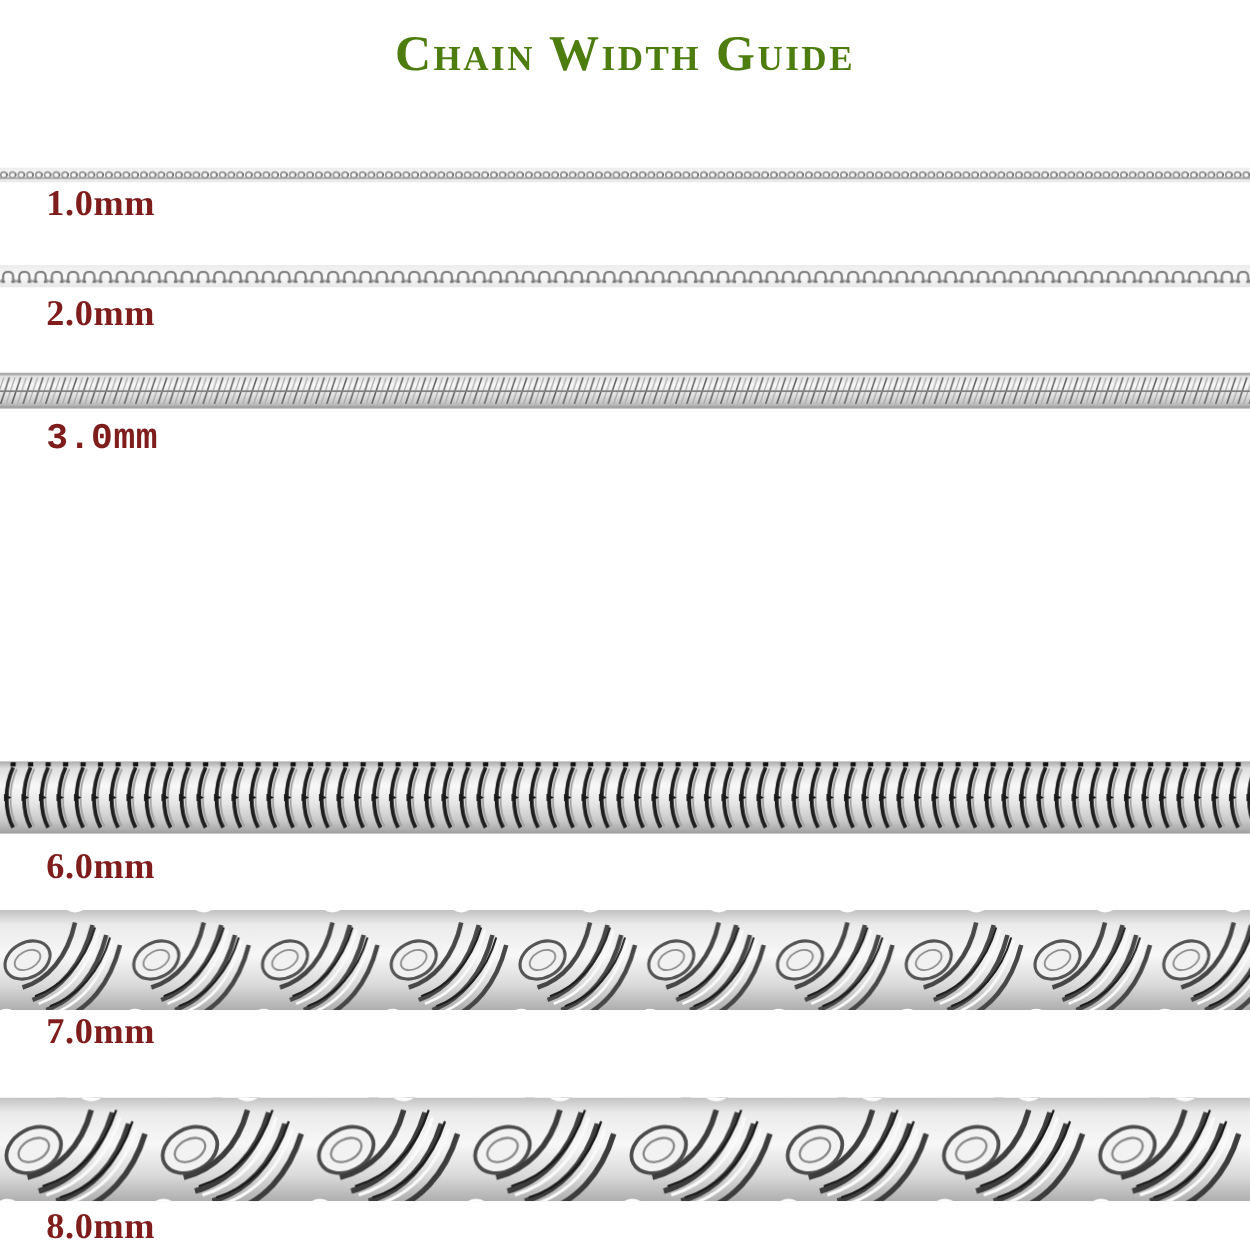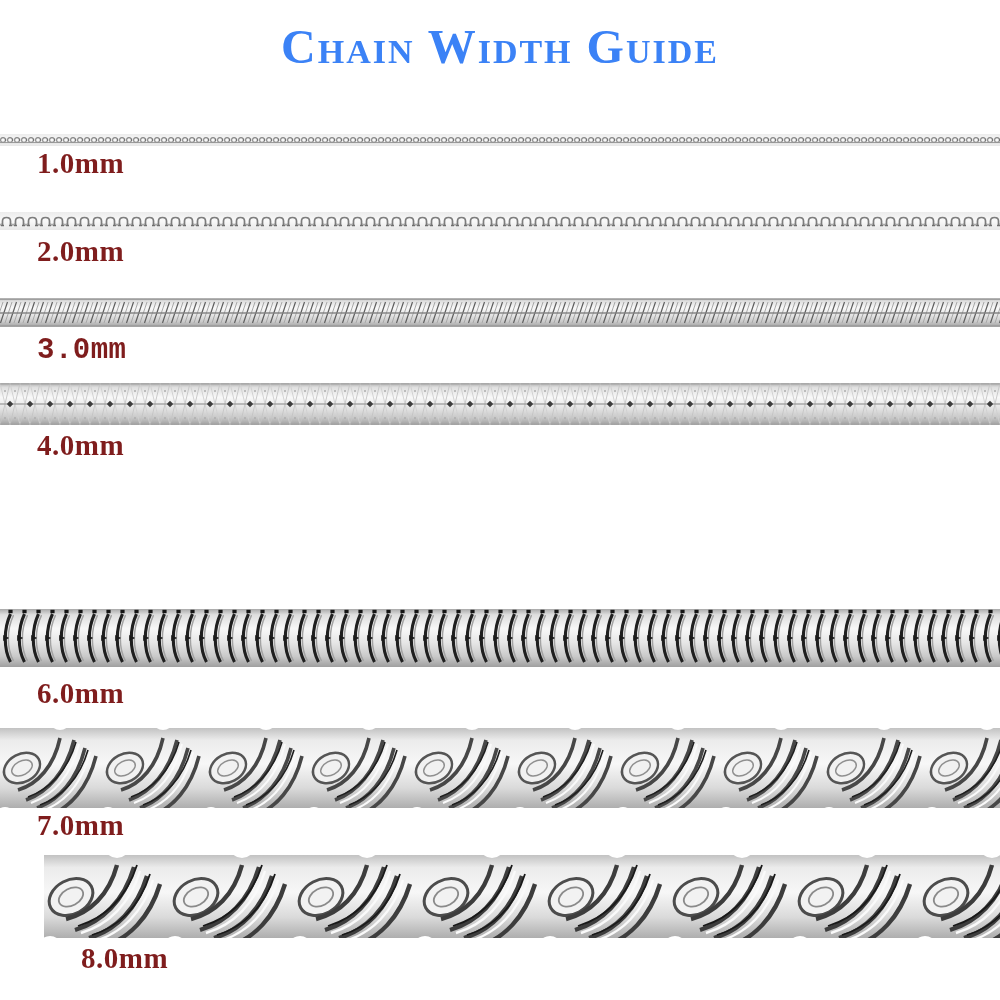--- a/index.html
+++ b/index.html
@@ -3,44 +3,44 @@
 <meta charset="utf-8">
 <style>
   * { margin:0; padding:0; box-sizing:border-box; }
   html,body { background:#ffffff; }
   body { width:1000px; height:1000px; font-family:"Liberation Serif", serif; }
   .page { position:relative; width:1000px; height:1000px; background:#ffffff; overflow:hidden; }
 
   .title {
     position:absolute; top:19px; left:0; right:0;
     text-align:center;
-    font-size:48px; font-weight:700;
+    font-size:40px; font-weight:700;
     font-variant:small-caps;
     letter-spacing:2px;
-    color:#3b82f6;
+    color:#4d7c0f;
   }
 
   .row { position:absolute; left:0; right:0; }
   .chain { display:block; width:100%; }
   .label {
     position:absolute; left:37px;
     font-size:29px; font-weight:700; line-height:1.1;
     letter-spacing:0.5px;
     color:#7f1d1d;
     white-space:nowrap;
   }
 
   .row-1 { top:134px; } .row-1 .label { top:14px; }
   .row-2 { top:212px; } .row-2 .label { top:24px;text-align:right; }
   .row-3 { top:298px;font-family:Liberation Mono, monospace; } .row-3 .label { top:37px; }
   .row-4 { top:383px; } .row-4 .label { top:47px; }
   .row-5 { top:486px; } .row-5 .label { top:60px; }
   .row-6 { top:609px; } .row-6 .label { top:69px; }
   .row-7 { top:728px; } .row-7 .label { top:82px; }
-  .row-8 { top:855px;margin-left:44px; } .row-8 .label { top:88px; }
+  .row-8 { top:878px; } .row-8 .label { top:88px; }
 
   .defs-holder { position:absolute; width:0; height:0; overflow:hidden; }
 </style>
 </head>
 <body>
 
 <div class="page">
 
   <svg class="defs-holder" aria-hidden="true">
     <defs>
@@ -180,27 +180,20 @@
   </div>
 
   <div class="row row-3">
     <svg class="chain" height="29">
       <rect width="100%" height="29" fill="url(#metal)"></rect>
       <rect width="100%" height="29" fill="url(#p3)"></rect>
     </svg>
     <div class="label">3.0mm</div>
   </div>
 
-  <div class="row row-4">
-    <svg class="chain" height="42">
-      <rect width="100%" height="42" fill="url(#metal)"></rect>
-      <rect width="100%" height="42" fill="url(#p4)"></rect>
-    </svg>
-    <div class="label">4.0mm</div>
-  </div>
 
 
   <div class="row row-6">
     <svg class="chain" height="58">
       <rect width="100%" height="58" fill="url(#metal)"></rect>
       <rect width="100%" height="58" fill="url(#p6)"></rect>
     </svg>
     <div class="label">6.0mm</div>
   </div>
 

